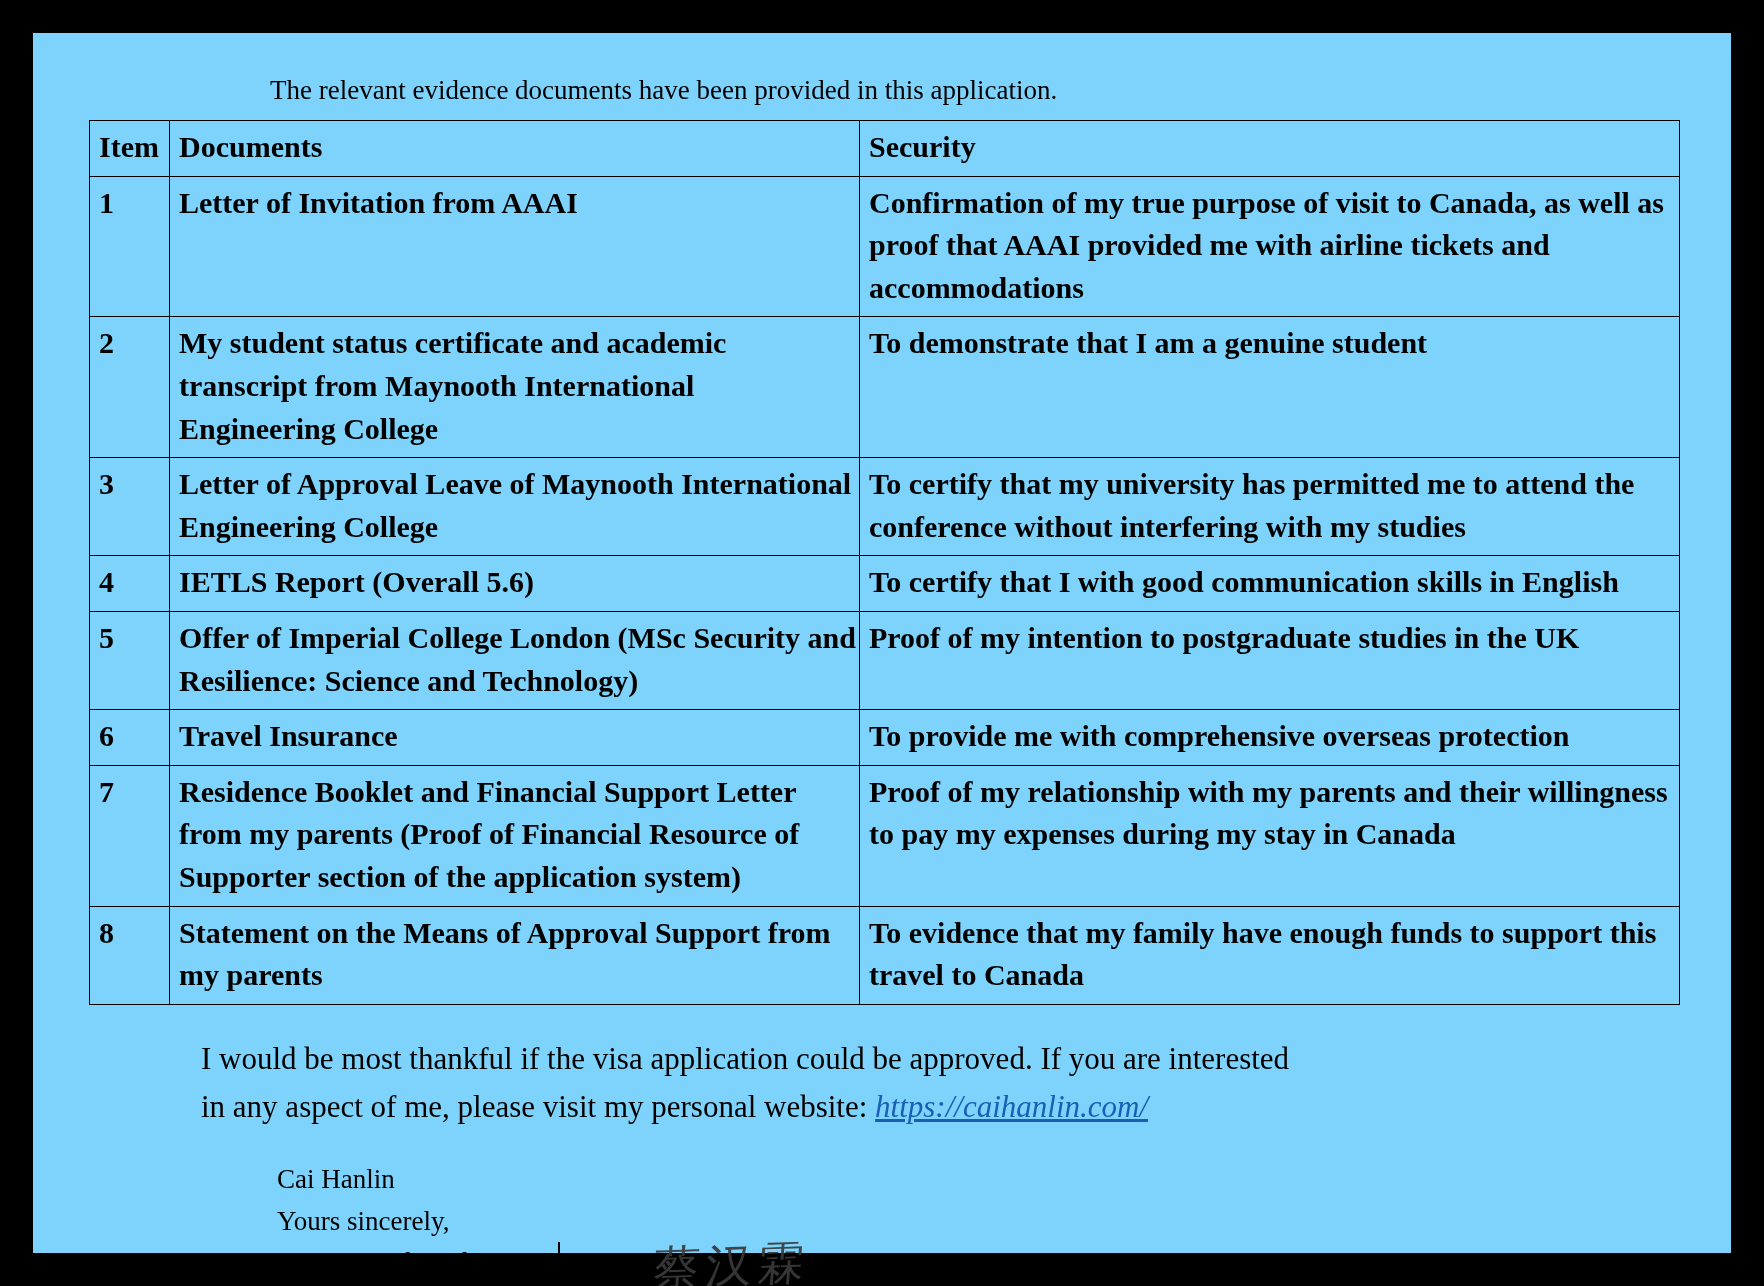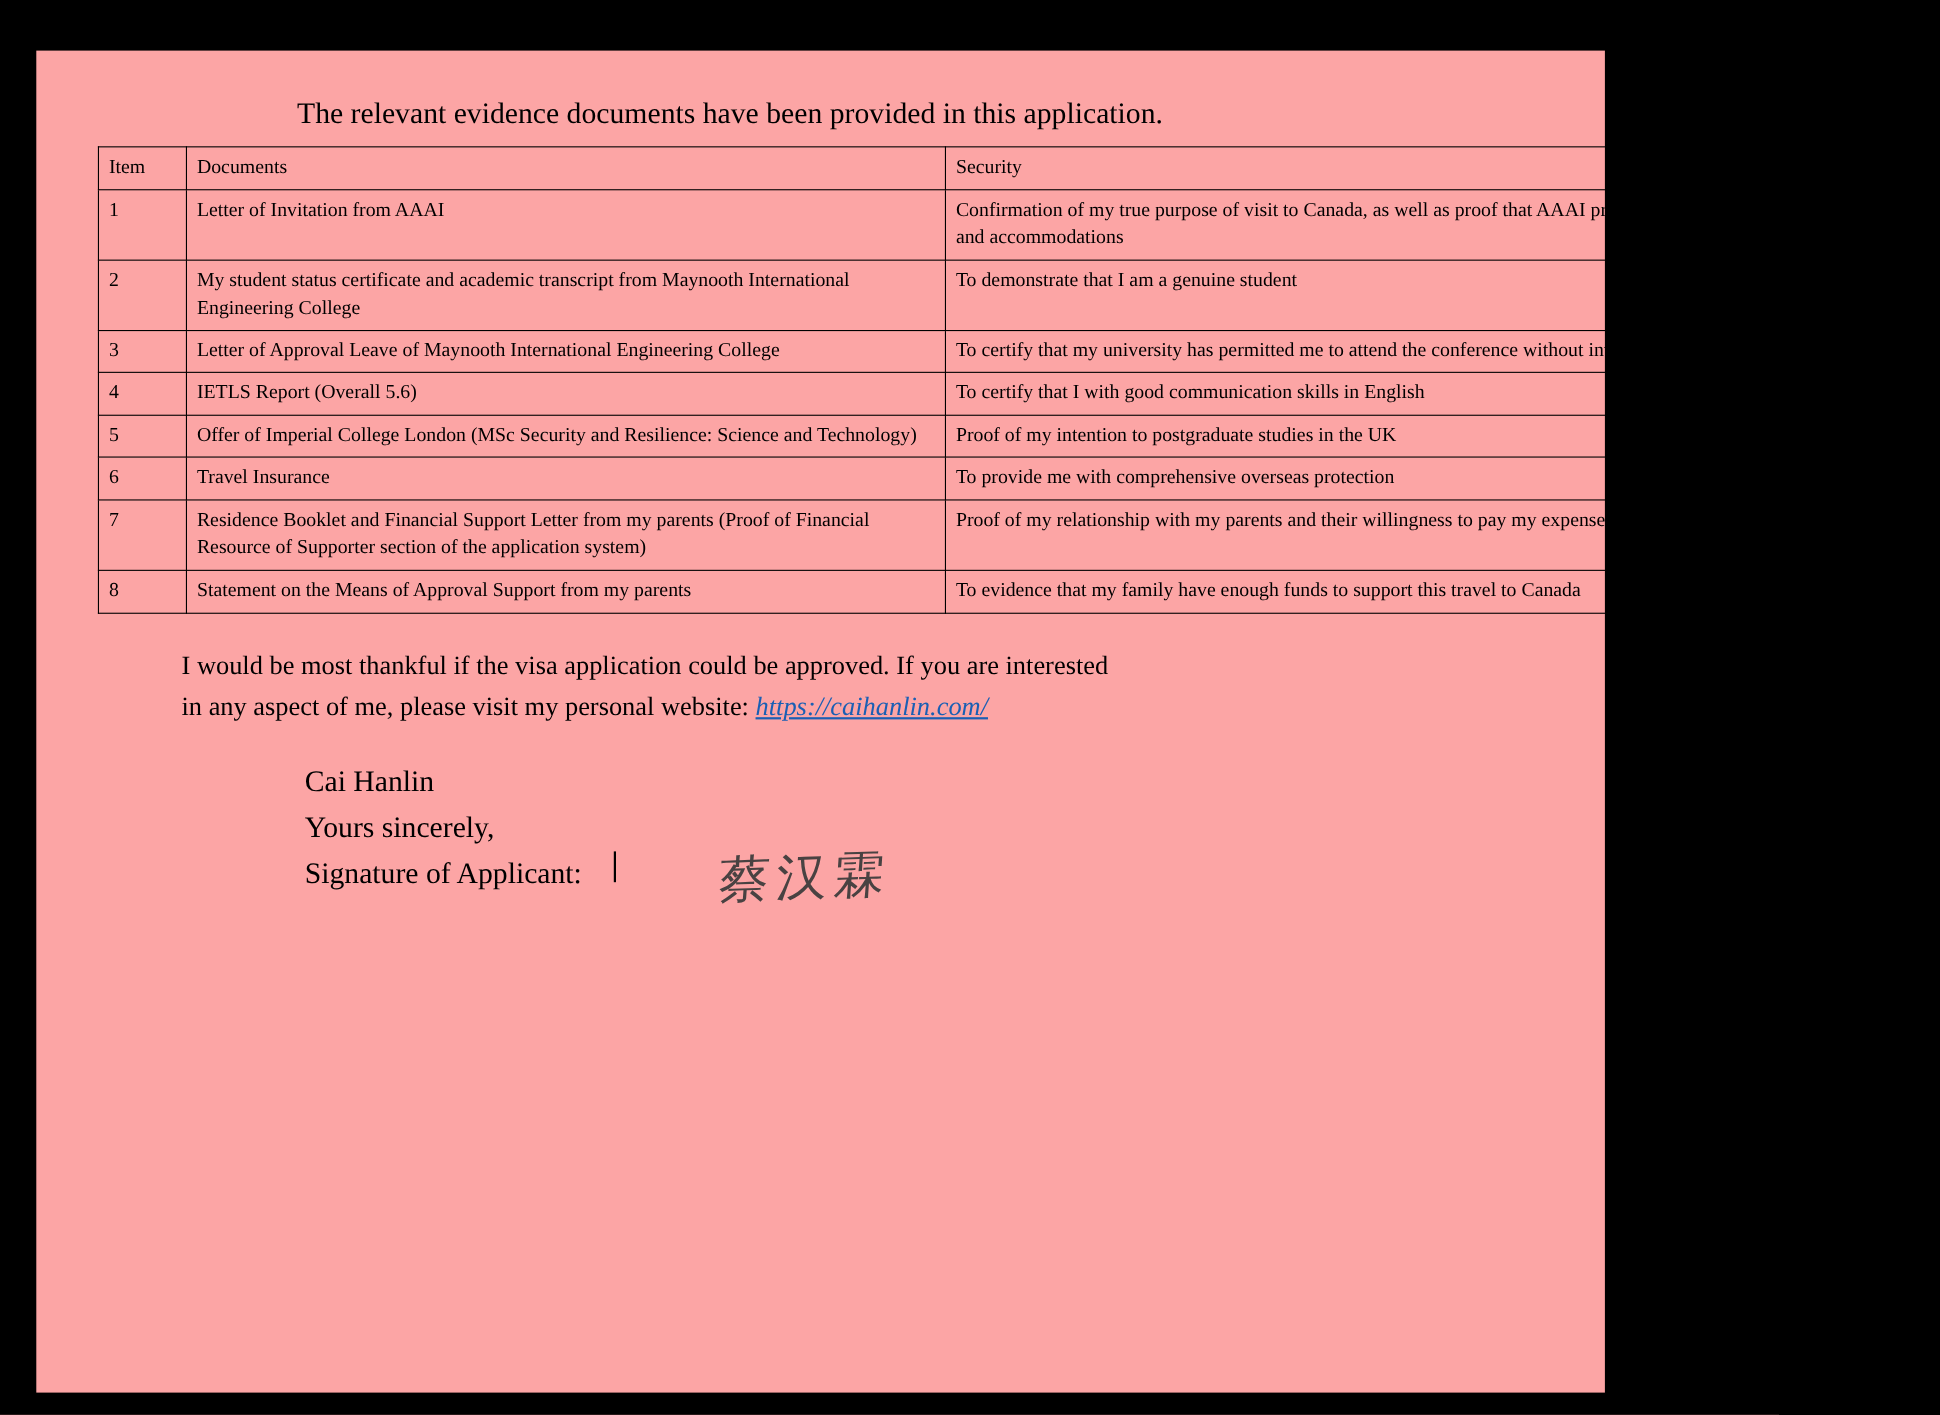--- a/index.html
+++ b/index.html
@@ -9,24 +9,24 @@
   }
   body {
     width: 1764px;
     height: 1286px;
     overflow: hidden;
     font-family: "Liberation Serif", serif;
   }
   .page {
     position: absolute;
     left: 33px;
-    top: 46px;
-    width: 1426px;
+    top: 33px;
+    width: 1698px;
     height: 1220px;
-    background: #fca5a5;
+    background: #7dd3fc;
   }
   .doc-inner {
     padding: 42px 52px 0 52px;
   }
   .intro-line {
     font-size: 27px;
     color: #000;
     margin-left: 185px;
     margin-bottom: 14px;
     white-space: nowrap;
@@ -34,34 +34,34 @@
   table.evidence {
     border-collapse: collapse;
     width: 1590px;
     table-layout: fixed;
     margin-left: 4px;
   }
   table.evidence td, table.evidence th {
     border: 1.5px solid #000;
     vertical-align: top;
     padding: 5px 3px 7px 9px;
-    font-size: 18px;
+    font-size: 30px;
     line-height: 1.42;
-    font-weight: normal;
+    font-weight: bold;
     text-align: left;
     color: #000;
   }
   col.c-item { width: 80px; }
   col.c-doc  { width: 690px; }
   col.c-purp { width: 820px; }
 
   .closing {
-    margin-left: 80px;
+    margin-left: 116px;
     margin-top: 30px;
-    font-size: 24px;
+    font-size: 31px;
     line-height: 1.55;
     color: #000;
   }
   .closing .link {
     color: #1a5fb4;
     text-decoration: underline;
     font-style: italic;
   }
   .sign-block {
     margin-left: 192px;

